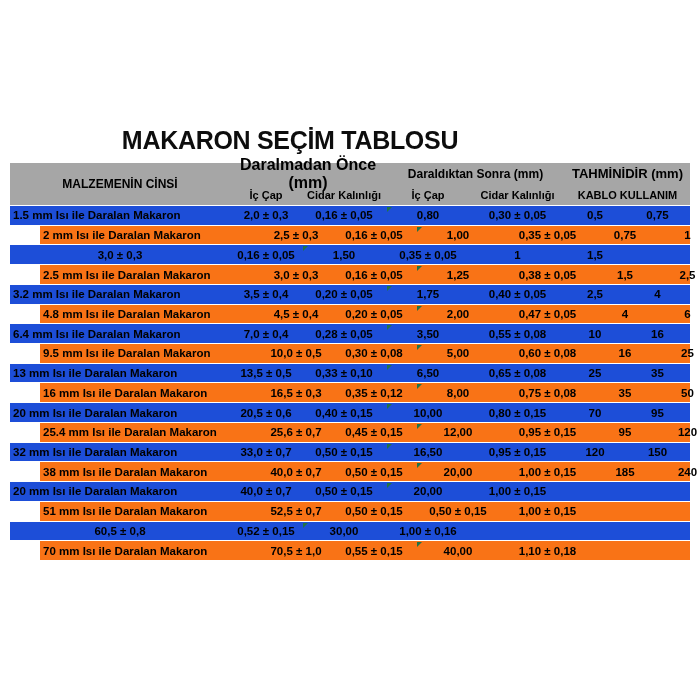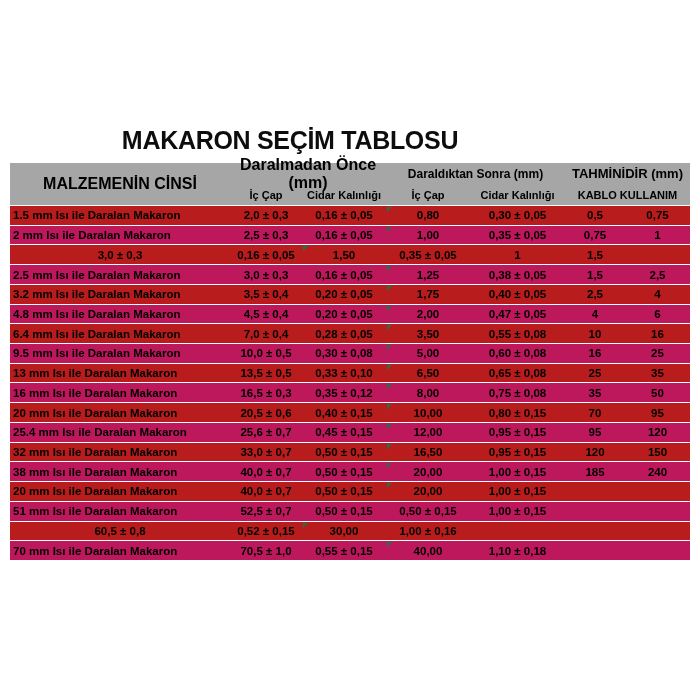--- a/index.html
+++ b/index.html
@@ -29,39 +29,39 @@
   .thead {
     display: grid;
     grid-template-columns: 220px 72px 84px 84px 95px 125px;
     grid-template-rows: 21px 21px;
     background: #a6a6a6;
     border-bottom: 1px solid #ffffff;
     box-sizing: border-box;
     font-weight: bold;
   }
   .h { display: flex; align-items: center; justify-content: center; text-align: center; }
-  .h-material { grid-column: 1; grid-row: 1 / 3; font-size: 16px; }
+  .h-material { grid-column: 1; grid-row: 1 / 3; font-size: 12px; }
   .h-group1 { grid-column: 2 / 4; grid-row: 1; font-size: 16px; }
   .h-group2 { grid-column: 4 / 6; grid-row: 1; font-size: 12px; }
   .h-group3 { grid-column: 6; grid-row: 1; font-size: 13px; }
   .h-sub1 { grid-column: 2; grid-row: 2; font-size: 11px; }
   .h-sub2 { grid-column: 3; grid-row: 2; font-size: 11px; }
   .h-sub3 { grid-column: 4; grid-row: 2; font-size: 11px; }
   .h-sub4 { grid-column: 5; grid-row: 2; font-size: 11px; }
   .h-sub5 { grid-column: 6; grid-row: 2; font-size: 11px; }
   .row {
     display: grid;
     grid-template-columns: 220px 72px 84px 84px 95px 60px 65px;
     height: 19.72px;
     box-sizing: border-box;
     border-bottom: 1px solid #ffffff;
     align-items: center;
-    background: #b91c1c;
-  }
-  .row.alt { background: #be185d; }
+    background: #1d4ed8;
+  }
+  .row.alt { background: #f97316; margin-left: 30px; }
   .cell {
     font-size: 11.5px;
     font-weight: bold;
     text-align: center;
     white-space: nowrap;
     overflow: hidden;
     position: relative;
     height: 100%;
     display: flex;
     align-items: center;

